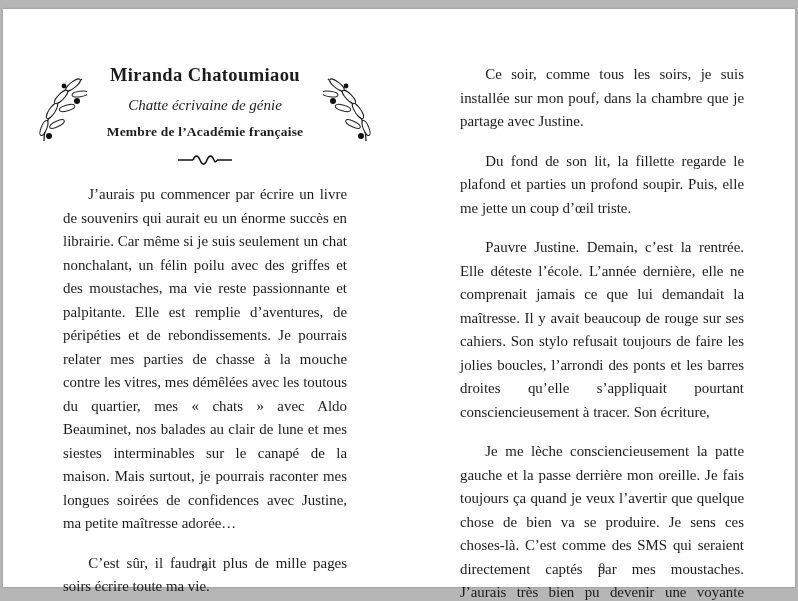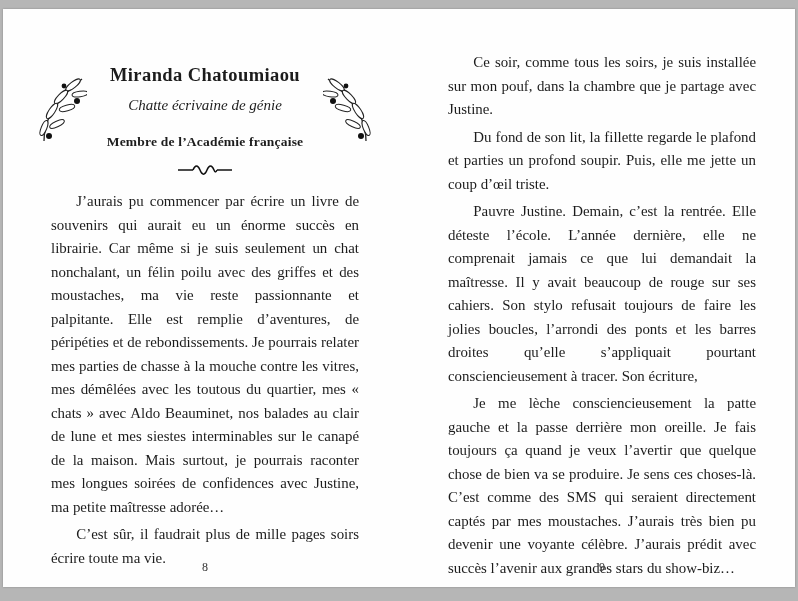--- a/index.html
+++ b/index.html
@@ -20,36 +20,36 @@
   .right-page { left:441px; top:38px; height:518px; }
 
   .page-header { position:relative; text-align:center; padding-top:8px; }
   .title {
     font-size:18.5px; font-weight:bold; letter-spacing:.4px;
   }
   .subtitle {
     font-style:italic; font-size:15px; margin-top:11px;
   }
   .affiliation {
-    font-weight:bold; font-size:13.5px; margin-top:20px; letter-spacing:.2px;
+    font-weight:bold; font-size:13.5px; margin-top:10px; letter-spacing:.2px;
   }
   .ornament { position:absolute; top:16px; }
   .ornament.left  { left:-12px; }
   .ornament.right { right:-12px; }
   .mirror { transform:scaleX(-1); }
 
   .divider { text-align:center; margin-top:13px; height:14px; }
 
   .body-text {
     margin-top:13px;
     font-size:14.9px; line-height:23.5px;
     text-align:justify; hyphens:auto; -webkit-hyphens:auto;
   }
   .right-page .body-text { margin-top:0; }
-  .body-text p { margin:4px; text-indent:1.7em; }
+  .body-text p { margin:16px; text-indent:1.7em; }
 
   .folio {
     position:absolute; width:316px; top:551px;
     text-align:center; font-size:12px; color:#333;
   }
   .folio-left  { left:44px; }
   .folio-right { left:441px; }
 </style>
 </head>
 <body>

